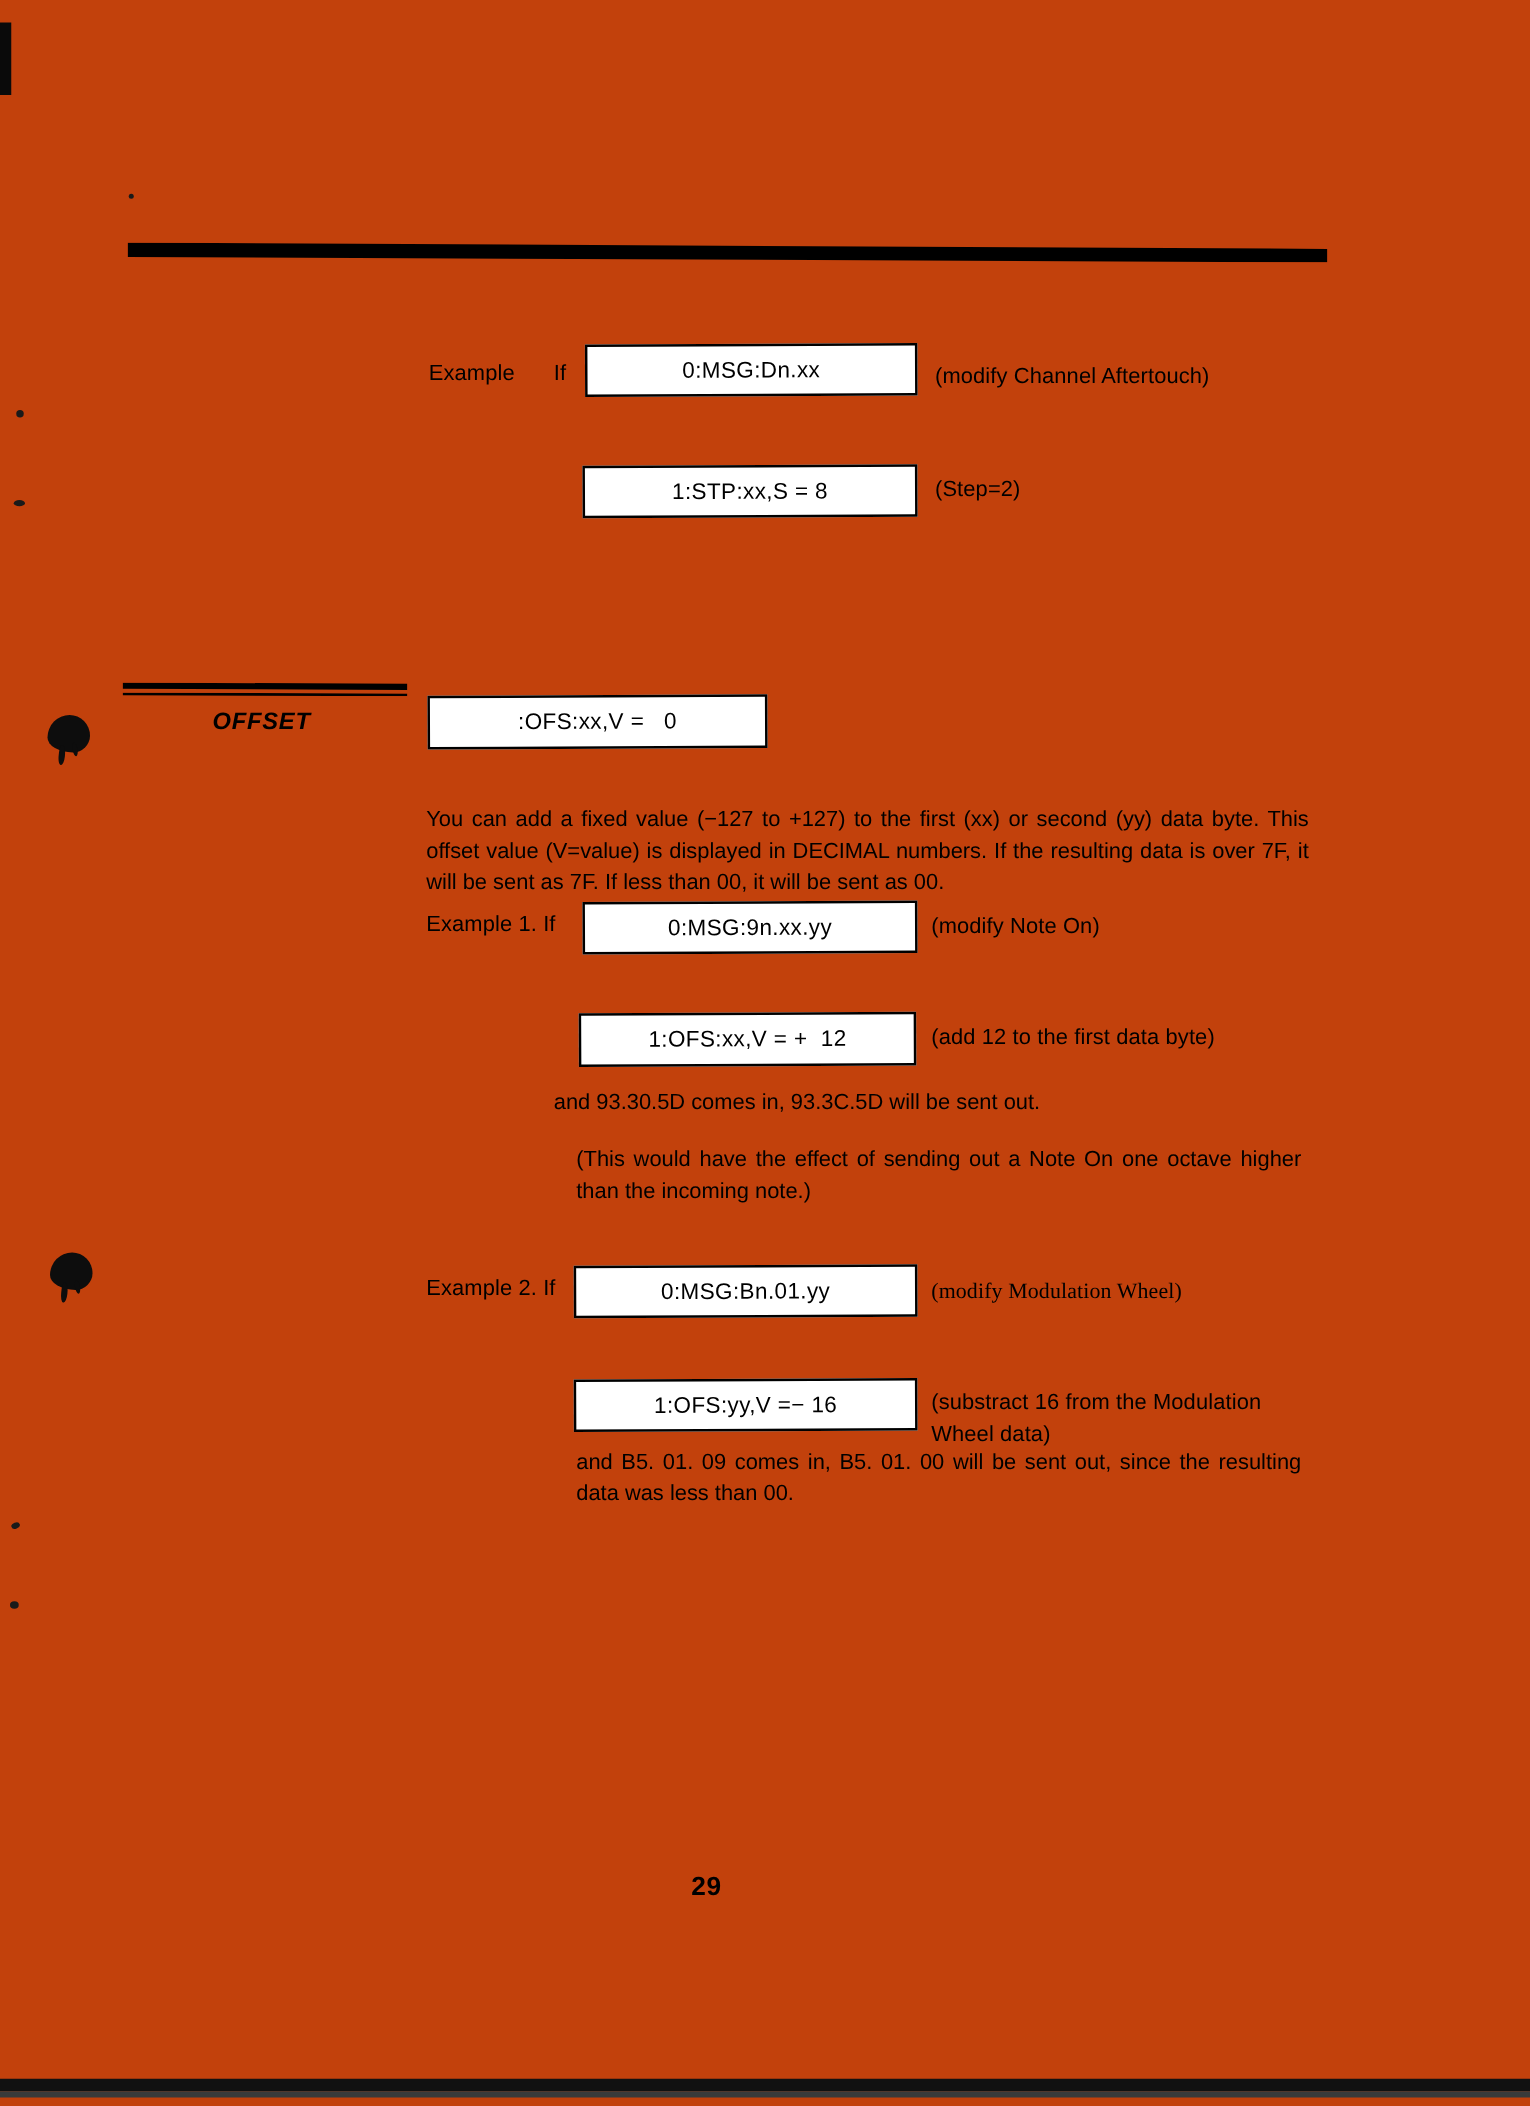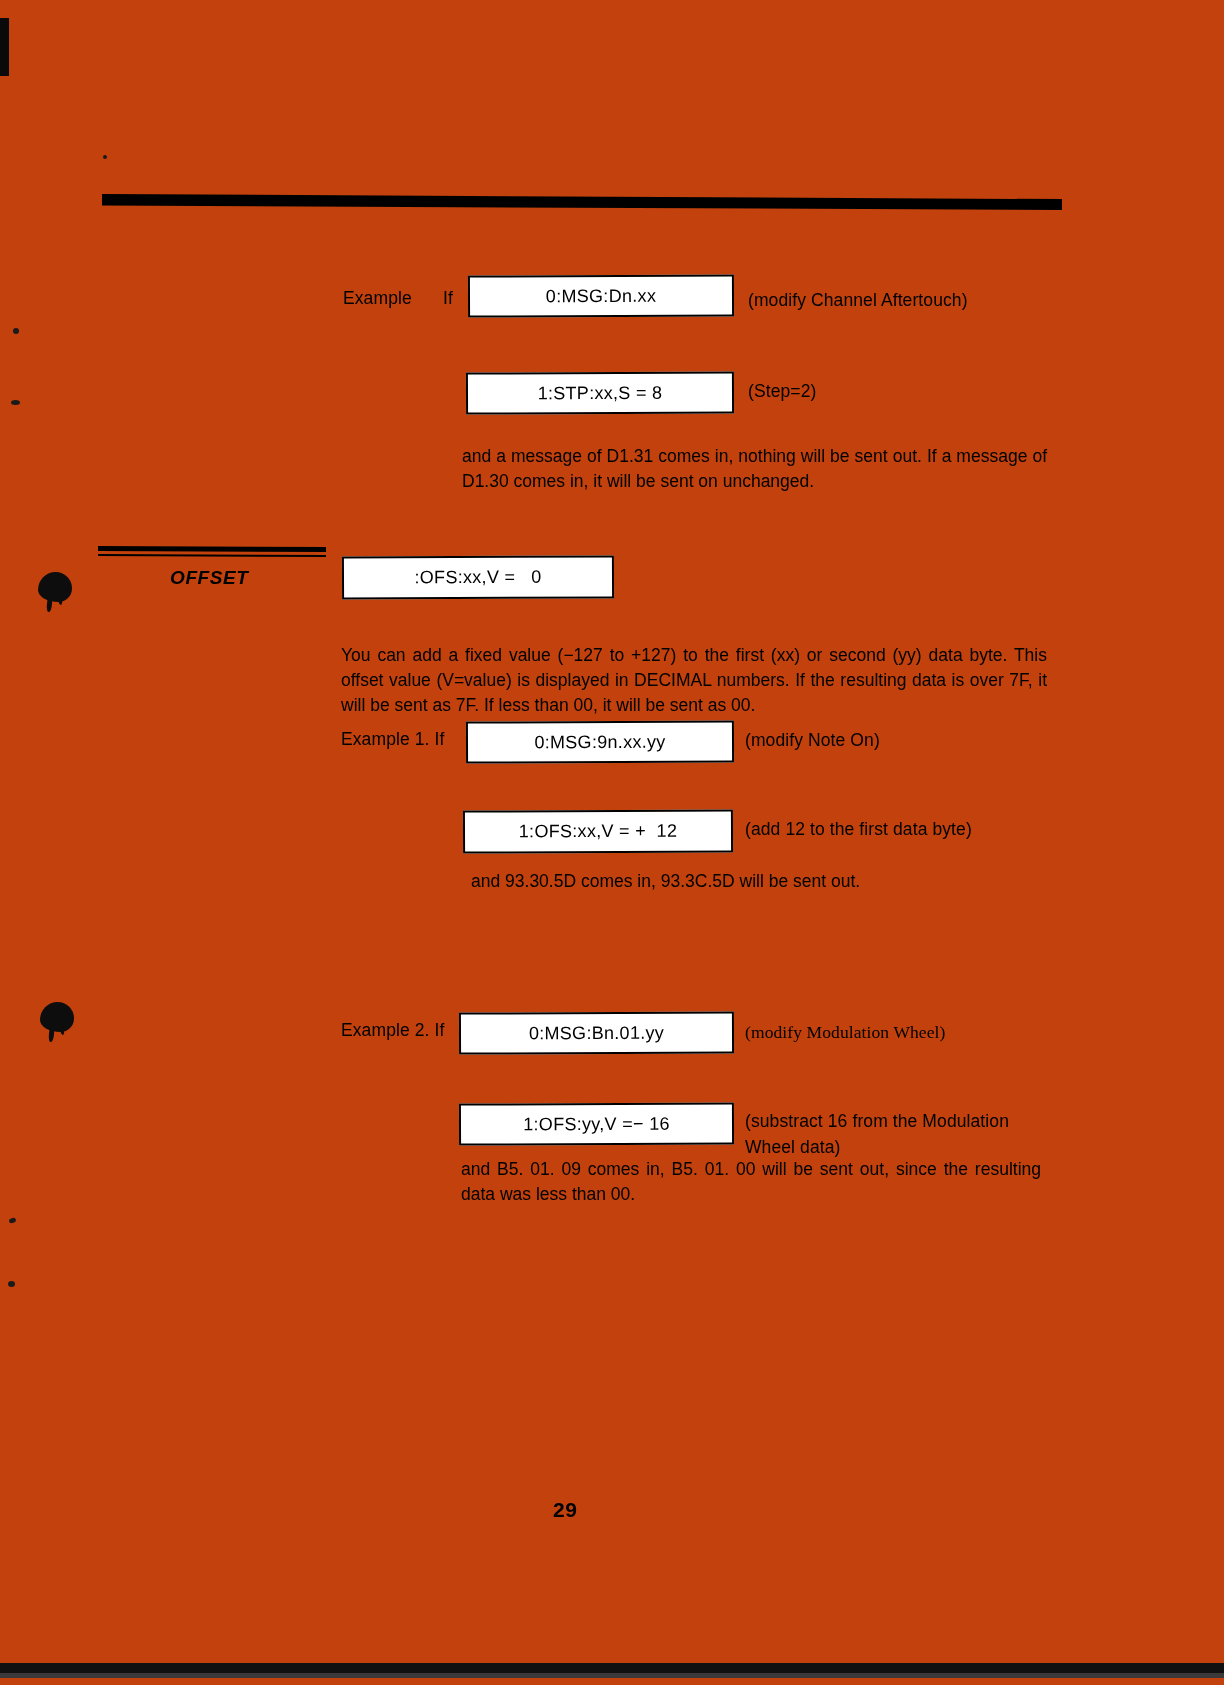--- a/index.html
+++ b/index.html
@@ -190,21 +190,20 @@
   </div>
 
   <div class="t" style="left:748px; top:292px;">(modify Channel Aftertouch)</div>
 
   <div class="box skew" style="left:466px; top:372px; width:268px; height:42px;">
     <span class="box-text">1:STP:xx,S = 8</span>
   </div>
 
   <div class="t" style="left:748px; top:383px;">(Step=2)</div>
 
-  <div class="para" style="left:462px; top:444px; width:585px;">and a message of D1.31 comes in, nothing will be sent out. If a message of D1.30 comes in, it will be sent on unchanged.</div>
 
   <div class="sec-rule">
     <div class="b1"></div>
       <div class="b2"></div>
   </div>
 
   <div class="blot" style="left:38px; top:572px;"></div>
 
   <div class="t label-bold" style="left:170px; top:568px;">OFFSET</div>
 
@@ -221,22 +220,23 @@
   </div>
 
   <div class="t" style="left:745px; top:732px;">(modify Note On)</div>
 
   <div class="box skew" style="left:463px; top:810px; width:270px; height:43px;">
     <span class="box-text">1:OFS:xx,V = +  12</span>
   </div>
 
   <div class="t" style="left:745px; top:821px;">(add 12 to the first data byte)</div>
 
-  <div class="para nojust" style="left:471px; top:869px; width:600px;">and 93.30.5D comes in, 93.3C.5D will be sent out.</div>
-
+  <div class="para nojust" style="left:443px; top:869px; width:600px;">and 93.30.5D comes in, 93.3C.5D will be sent out.</div>
+
+  <div class="para" style="left:461px; top:915px; width:580px;">(This would have the effect of sending out a Note On one octave higher than the incoming note.)</div>
 
   <div class="blot" style="left:40px; top:1002px;"></div>
 
   <div class="t" style="left:341px; top:1022px;">Example 2. If</div>
 
   <div class="box skew" style="left:459px; top:1012px; width:275px; height:42px;">
     <span class="box-text">0:MSG:Bn.01.yy</span>
   </div>
 
   <div class="t" style="left:745px; top:1024px;font-family:Liberation Serif, serif;">(modify Modulation Wheel)</div>

